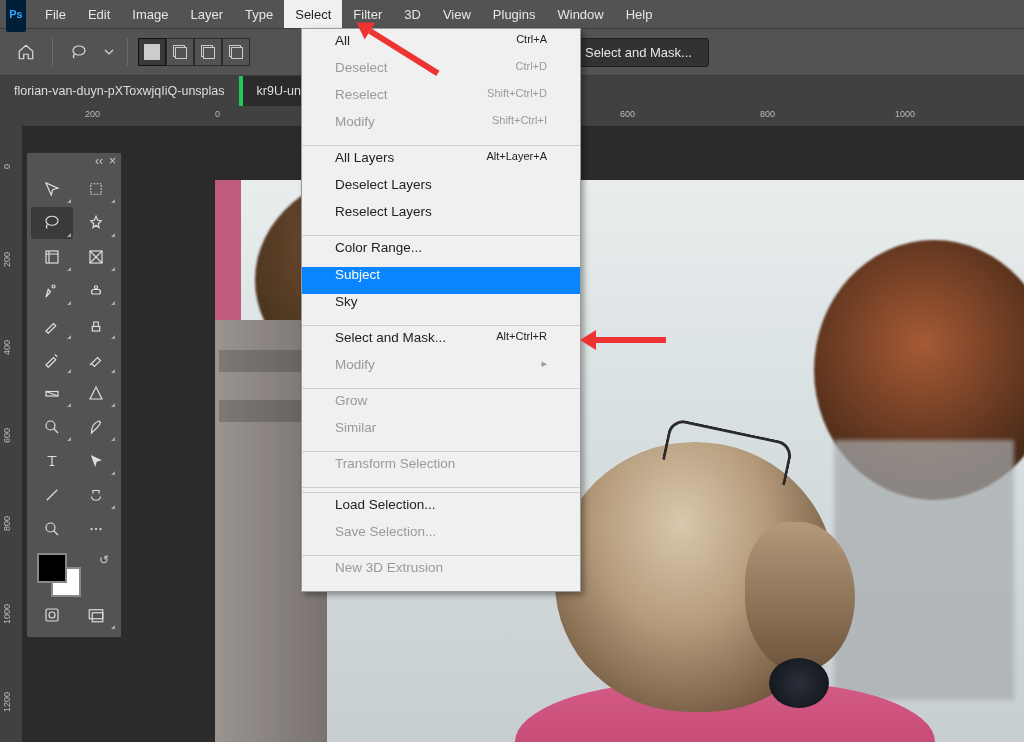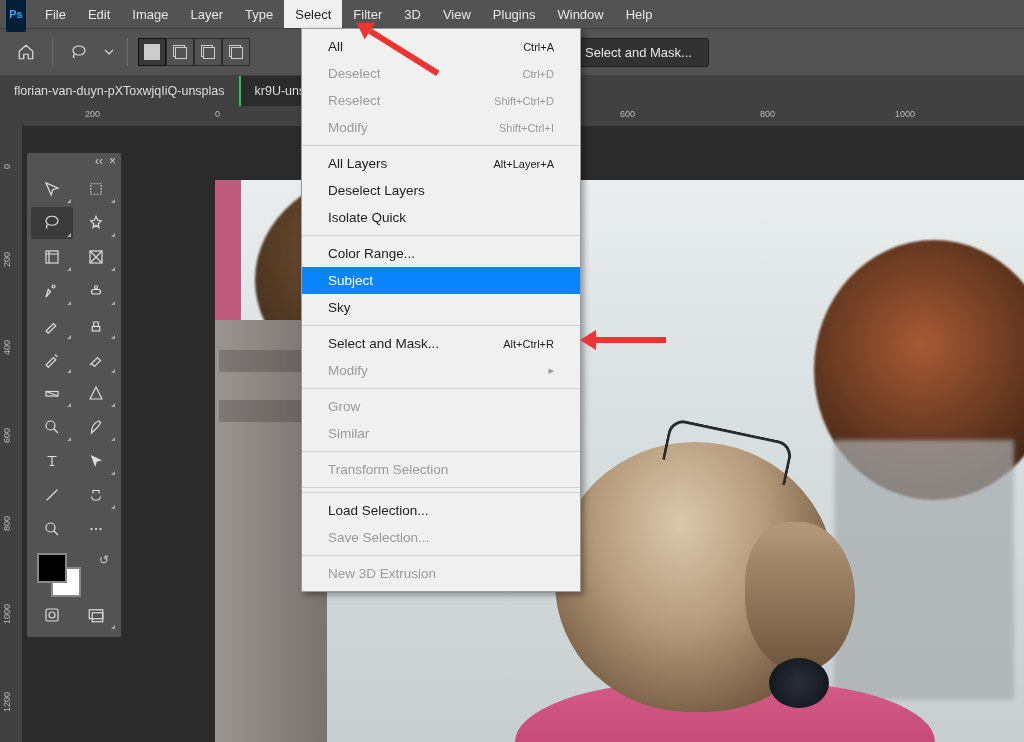--- a/index.html
+++ b/index.html
@@ -17,21 +17,21 @@
 .mode-box{width:26px;height:26px;border:1px solid #2a2a2a;display:flex;align-items:center;justify-content:center;background:#535353}
 .mode-box.active{background:#3a3a3a;border-color:#111}
 .mode-box .sq{width:12px;height:12px;border:2px solid #ccc}
 .mode-box.active .sq{background:#ccc}
 .mode-box .two{position:relative;width:14px;height:14px}
 .mode-box .two i{position:absolute;width:10px;height:10px;border:1px solid #ccc}
 .mode-box .two i:first-child{left:0;top:0}
 .mode-box .two i:last-child{right:0;bottom:0;background:#535353}
 
 .tabs{height:30px;background:#414141;display:flex;align-items:stretch;font-size:12.5px;color:#ddd}
-.tab{display:flex;align-items:center;padding:0 14px;border-right:2px solid #22c55e}
+.tab{display:flex;align-items:center;padding:0 14px;border-right:4px solid #22c55e}
 .tab.active{background:#2b2b2b}
 .tab .x{margin-left:8px;font-size:13px;color:#bbb}
 
 .ruler{height:20px;background:#414141;position:relative;font-size:9px;color:#bbb;border-bottom:1px solid #2a2a2a}
 .ruler span{position:absolute;top:3px}
 
 .tools{position:absolute;left:26px;top:152px;width:94px;background:#535353;border:1px solid #2e2e2e;border-radius:2px}
 .tools-head{height:16px;display:flex;justify-content:flex-end;align-items:center;padding:0 5px;color:#ccc;font-size:12px;gap:6px}
 .tools-grid{display:grid;grid-template-columns:1fr 1fr;padding:4px;gap:2px}
 .tool{height:32px;display:flex;align-items:center;justify-content:center;color:#ddd;position:relative}
@@ -57,21 +57,21 @@
 .b2{position:absolute;right:10px;top:260px;width:180px;height:260px;background:#a7acaf;filter:blur(2px);opacity:.7}
 
 .person{position:absolute;left:300px;bottom:-60px;width:380px;height:400px}
 .hair{position:absolute;left:40px;top:40px;width:280px;height:270px;border-radius:50% 50% 46% 48%;background:radial-gradient(ellipse at 45% 30%,#d9c8ad 0%,#b49a7a 40%,#6d533b 80%)}
 .hair:before{content:"";position:absolute;right:-20px;bottom:40px;width:110px;height:150px;border-radius:40% 50% 50% 50%;background:linear-gradient(180deg,#b49a7a,#6d533b)}
 .scrunch{position:absolute;right:66px;bottom:94px;width:60px;height:50px;border-radius:50%;background:radial-gradient(circle,#2a2f3a,#0e1116)}
 .glasses{position:absolute;left:150px;top:28px;width:120px;height:40px;border:3px solid #2a2a2a;border-bottom:none;border-radius:16px 16px 0 0;transform:rotate(12deg)}
 .coat{position:absolute;left:0;bottom:-30px;width:420px;height:150px;background:linear-gradient(180deg,#d45b86,#b33763);border-radius:40% 40% 0 0}
 
 .dropdown{position:absolute;left:301px;top:28px;width:278px;background:#f0f0f0;border:1px solid #9b9b9b;box-shadow:3px 3px 6px rgba(0,0,0,.35);font-size:13.5px;color:#222;padding:4px 0}
-.dropdown .item{display:flex;justify-content:space-between;align-items:center;height:27px;padding:0 26px}
+.dropdown .item{display:flex;justify-content:space-between;height:27px;padding:0 33px}
 .dropdown .item.disabled{color:#9a9a9a}
 .dropdown .item.hover{background:#0a84ff;color:#fff}
 .dropdown .item .sub{font-size:11px;color:inherit}
 .dropdown hr{border:none;border-top:1px solid #cfcfcf;margin:4px 0}
 
 .arrow{position:absolute;background:#e33;height:6px}
 .arrow:after{content:"";position:absolute;width:0;height:0;border-top:10px solid transparent;border-bottom:10px solid transparent}
 .arrow.a1{left:370px;top:28px;width:80px;transform:rotate(32deg);transform-origin:left center}
 .arrow.a1:after{right:100%;top:-7px;border-right:16px solid #e33}
 .arrow.a2{left:596px;top:337px;width:70px}
@@ -380,21 +380,21 @@
     <hr>
     <div class="item">
       <span>All Layers</span>
       <span class="sub">Alt+Layer+A</span>
     </div>
     <div class="item">
       <span>Deselect Layers</span>
       <span class="sub"></span>
     </div>
     <div class="item">
-      <span>Isolate Quick</span>
+      <span>Reselect Layers</span>
       <span class="sub"></span>
     </div>
     <hr>
     <div class="item">
       <span>Color Range...</span>
       <span class="sub"></span>
     </div>
     <div class="item hover">
       <span>Subject</span>
       <span class="sub"></span>

